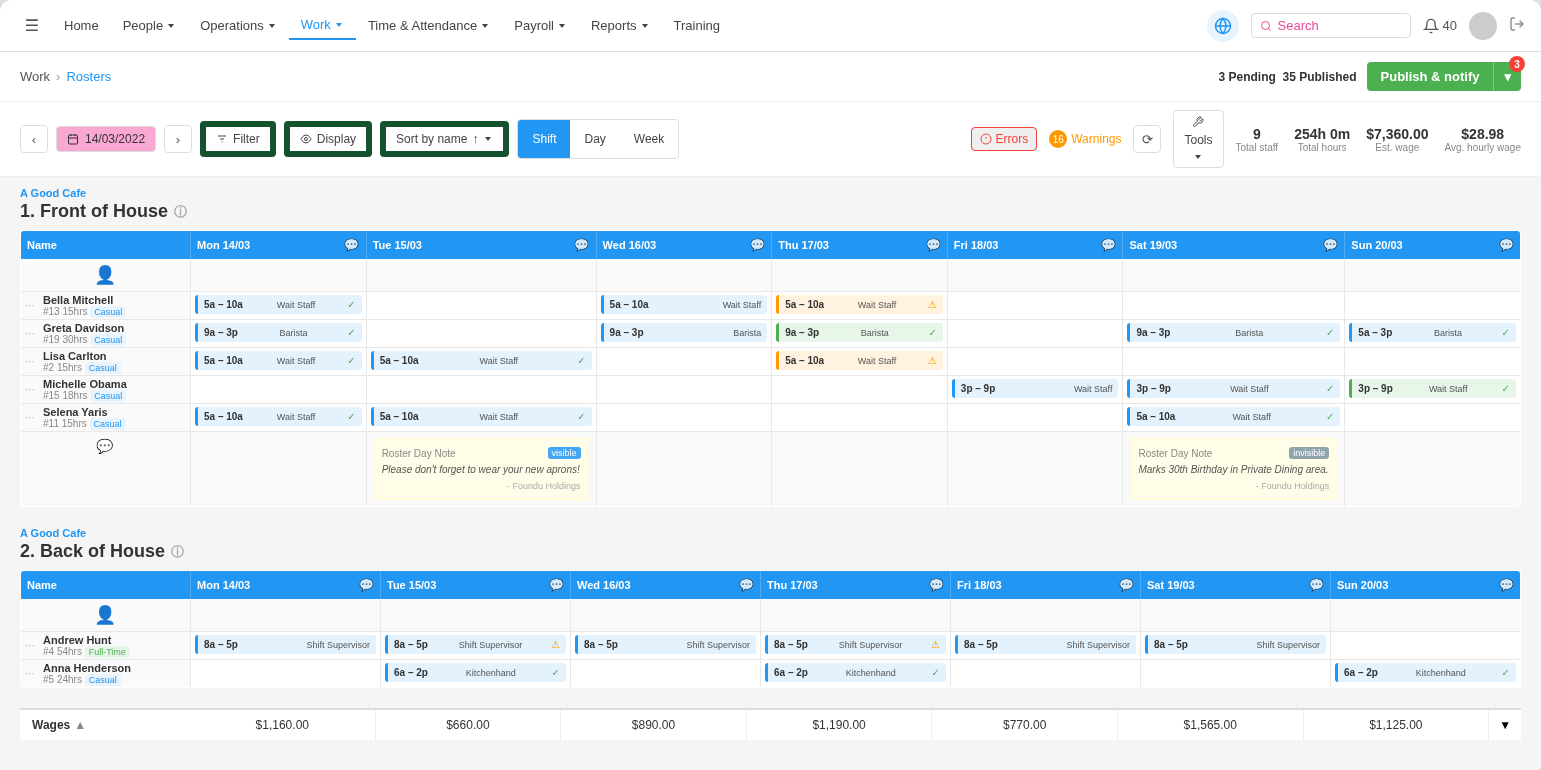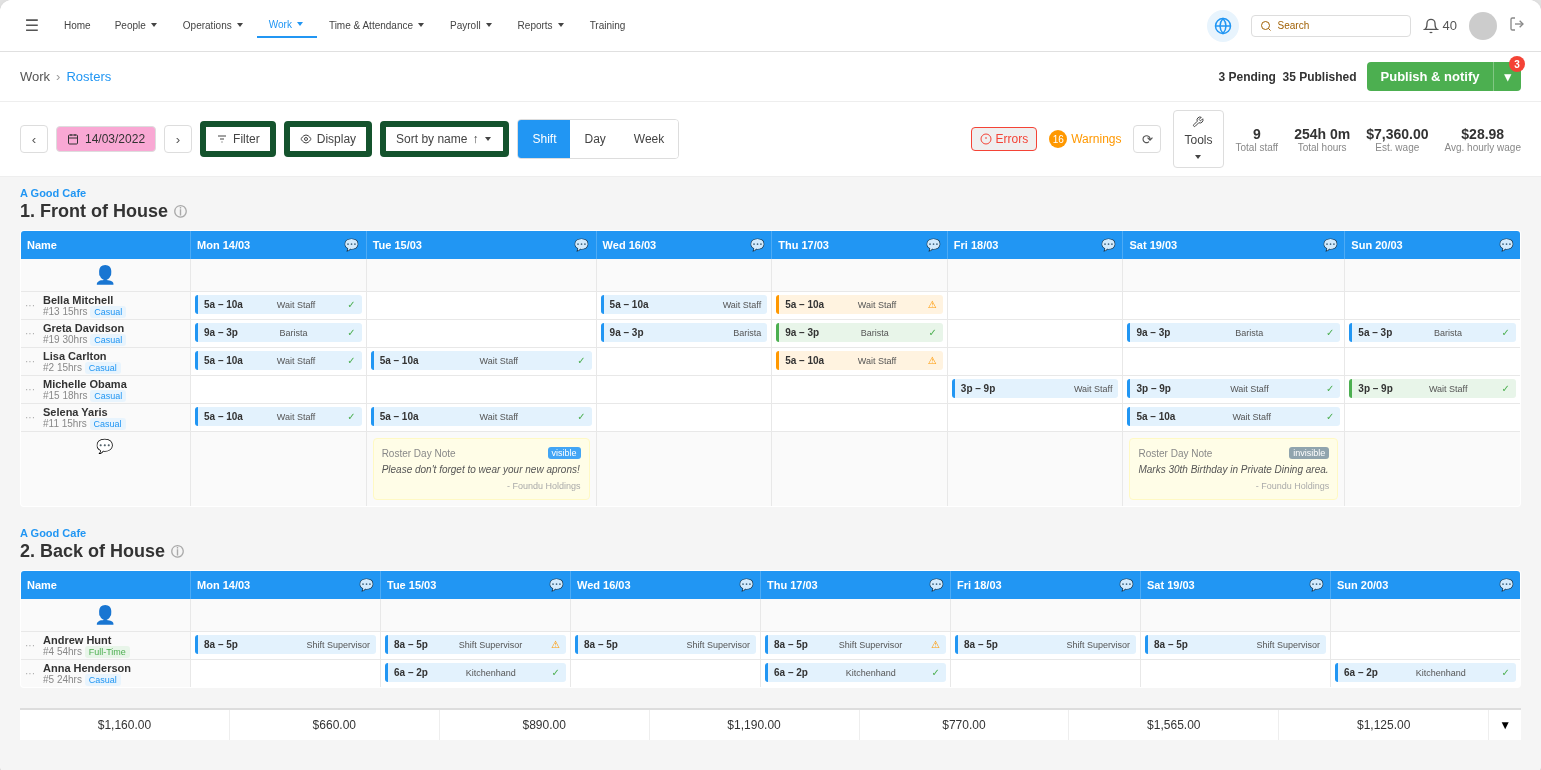--- a/index.html
+++ b/index.html
@@ -4,26 +4,26 @@
   <style>
     * { box-sizing: border-box; margin: 0; padding: 0; }
     body { font-family: -apple-system, BlinkMacSystemFont, 'Segoe UI', Arial, sans-serif; background: #f0f0f0; font-size: 12px; }
     
     .app-container { width: 1541px; min-height: 770px; background: #fff; border-radius: 12px; overflow: hidden; box-shadow: 0 4px 30px rgba(0,0,0,0.3); }
     
     
     .nav-bar { display: flex; align-items: center; height: 52px; background: #fff; border-bottom: 1px solid #e0e0e0; padding: 0 16px; gap: 4px; }
     .nav-hamburger { width: 32px; height: 32px; display: flex; align-items: center; justify-content: center; cursor: pointer; color: #555; font-size: 16px; }
     .nav-items { display: flex; align-items: center; gap: 0; flex: 1; }
-    .nav-item { display: flex; align-items: flex-start; gap: 3px; padding: 6px 12px; cursor: pointer; color: #444; font-size: 10px; white-space: nowrap; }
+    .nav-item { display: flex; align-items: center; gap: 3px; padding: 6px 12px; cursor: pointer; color: #444; font-size: 13px; white-space: nowrap; }
     .nav-item.active { color: #2196F3; border-bottom: 2px solid #2196F3; }
     .nav-item svg { width: 10px; height: 10px; }
     .nav-right { display: flex; align-items: center; gap: 12px; margin-left: auto; }
     .nav-icon-circle { width: 32px; height: 32px; border-radius: 50%; background: #e8f4fd; display: flex; align-items: center; justify-content: center; color: #2196F3; cursor: pointer; }
-    .nav-search { display: flex; align-items: center; gap: 6px; border: 1px solid #ddd; border-radius: 4px; padding: 4px 8px; color: #a16207; font-size: 10px; width: 160px; cursor: pointer; }
+    .nav-search { display: flex; align-items: center; gap: 6px; border: 1px solid #ddd; border-radius: 4px; padding: 4px 8px; color: #ec4899; font-size: 13px; width: 160px; cursor: pointer; }
     .nav-bell { display: flex; align-items: center; gap: 4px; cursor: pointer; color: #555; font-size: 13px; }
     .nav-user { width: 28px; height: 28px; border-radius: 50%; background: #ccc; cursor: pointer; }
     
     
     .breadcrumb-bar { display: flex; align-items: center; justify-content: space-between; padding: 10px 20px; background: #fff; border-bottom: 1px solid #eee; }
     .breadcrumb { display: flex; align-items: center; gap: 6px; font-size: 13px; color: #555; }
     .breadcrumb .separator { color: #999; }
     .publish-area { display: flex; align-items: center; gap: 10px; }
     .pending-text { font-size: 12px; color: #888; }
     .pending-text span { color: #333; font-weight: 600; }
@@ -765,20 +765,24 @@
                   <span class="shift-role">Kitchenhand</span>
                   <span class="shift-check">✓</span>
                 </div>
             </td>
           </tr>
         </tbody>
       </table>
     </div>
 
     <div class="wages-bar">
+      <div class="wages-label">
+        <span>Wages</span>
+        <span class="wages-chevron">▲</span>
+      </div>
       <div class="wages-cell">$1,160.00</div>
       <div class="wages-cell">$660.00</div>
       <div class="wages-cell">$890.00</div>
       <div class="wages-cell">$1,190.00</div>
       <div class="wages-cell">$770.00</div>
       <div class="wages-cell">$1,565.00</div>
       <div class="wages-cell">$1,125.00</div>
       <div style="padding:8px 10px;cursor:pointer;">▼</div>
     </div>
 

